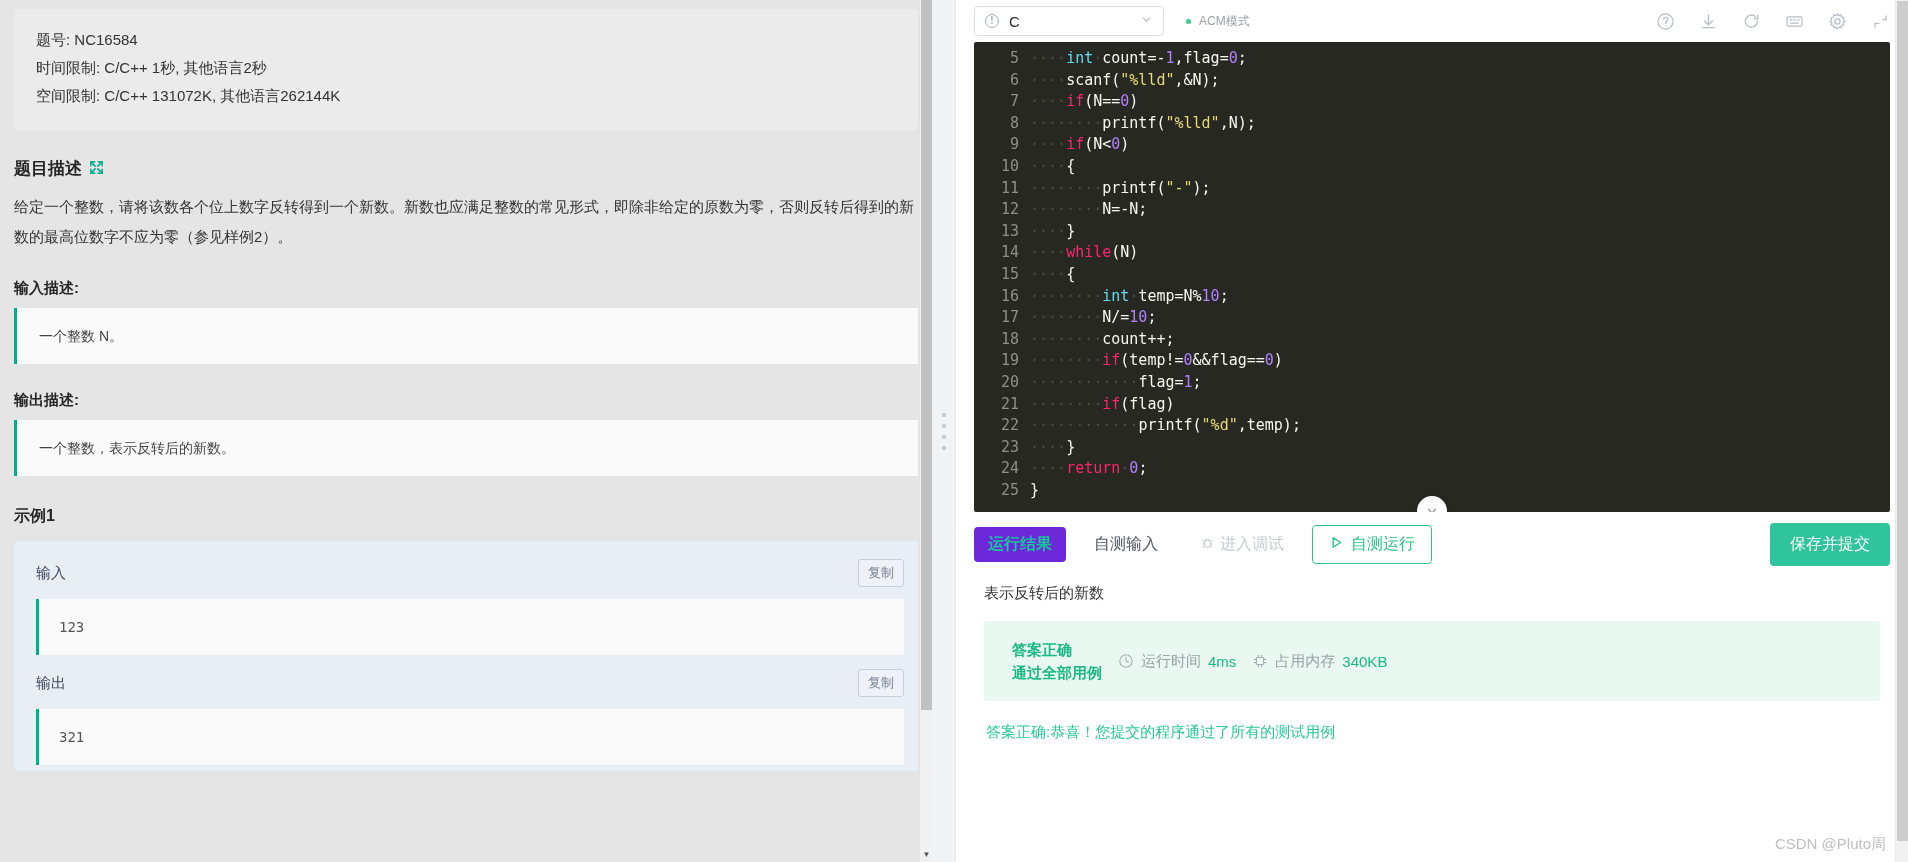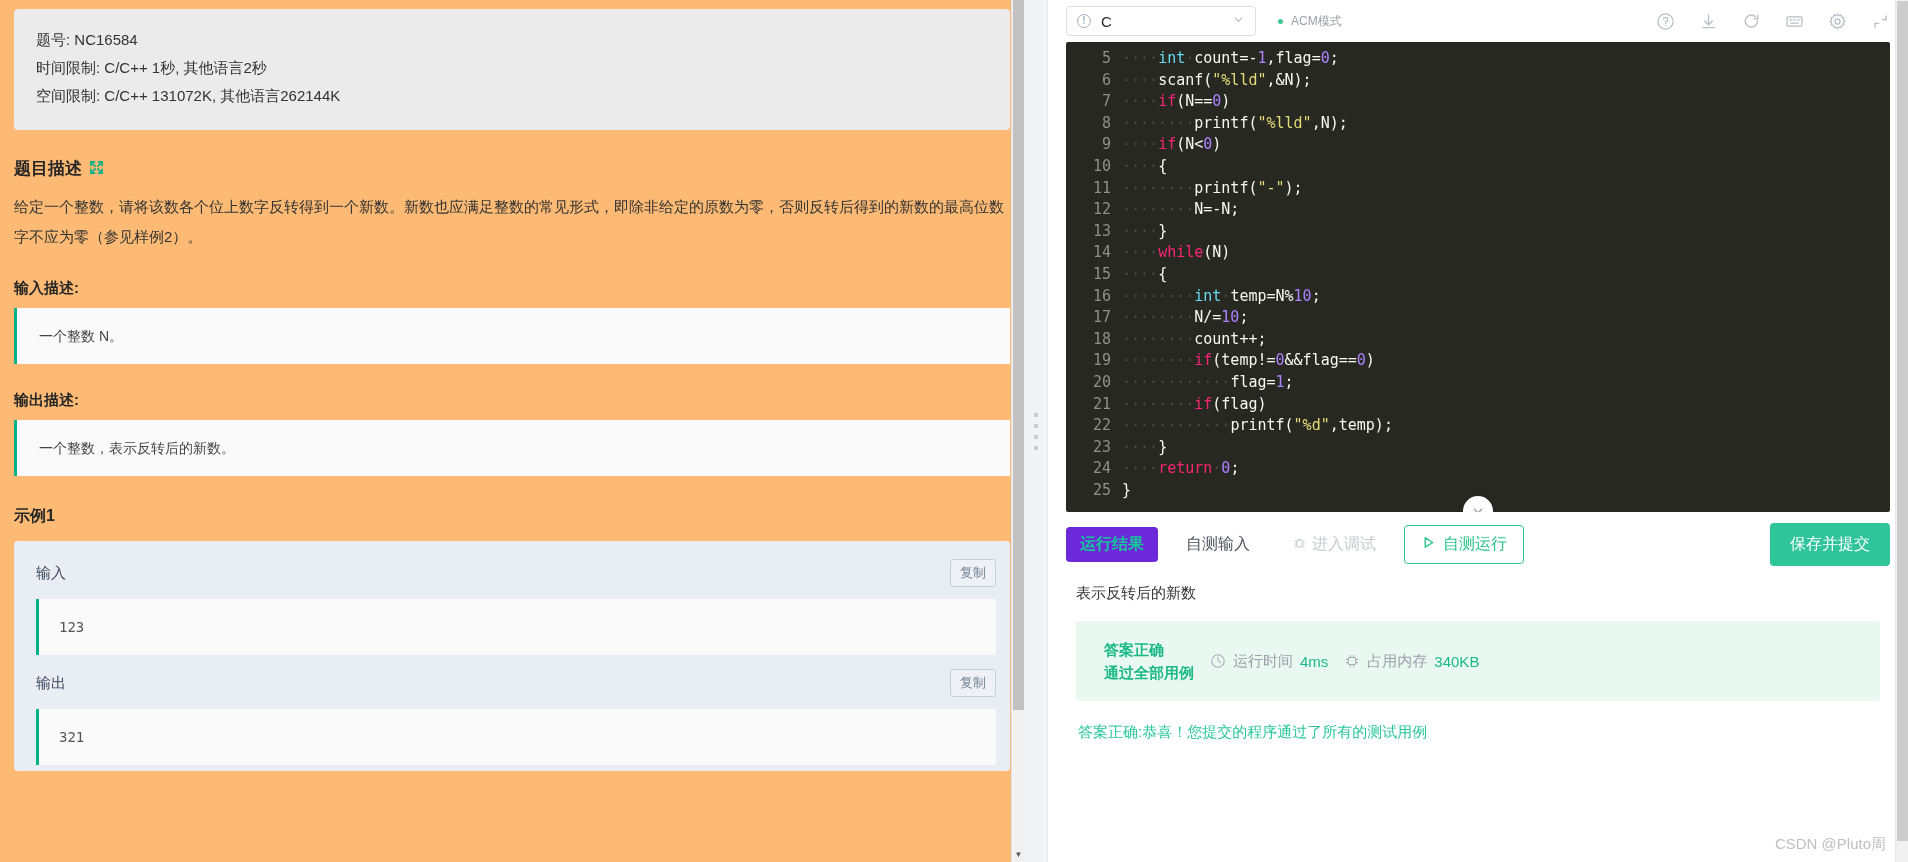--- a/index.html
+++ b/index.html
@@ -5,21 +5,21 @@
   * { box-sizing: border-box; margin: 0; padding: 0; }
   html, body {
     width: 1908px; height: 862px;
     font-family: "Liberation Sans", "DejaVu Sans", sans-serif;
     background: #ffffff; overflow: hidden;
   }
   .app { display: flex; width: 1908px; height: 862px; position: relative; }
 
   
   .left-panel {
-    width: 1024px; height: 862px; background: #fdba74;
+    width: 932px; height: 862px; background: #e5e5e5;
     position: relative; overflow: hidden;
   }
   .left-scroll { padding: 0; height: 862px; overflow: hidden; }
 
   .meta-box {
     margin: 9px 14px 0 14px;
     background: #ebebeb; border-radius: 4px;
     padding: 17px 22px 20px 22px;
   }
   .meta-line { font-size: 15px; color: #333; line-height: 28px; white-space: nowrap; }

